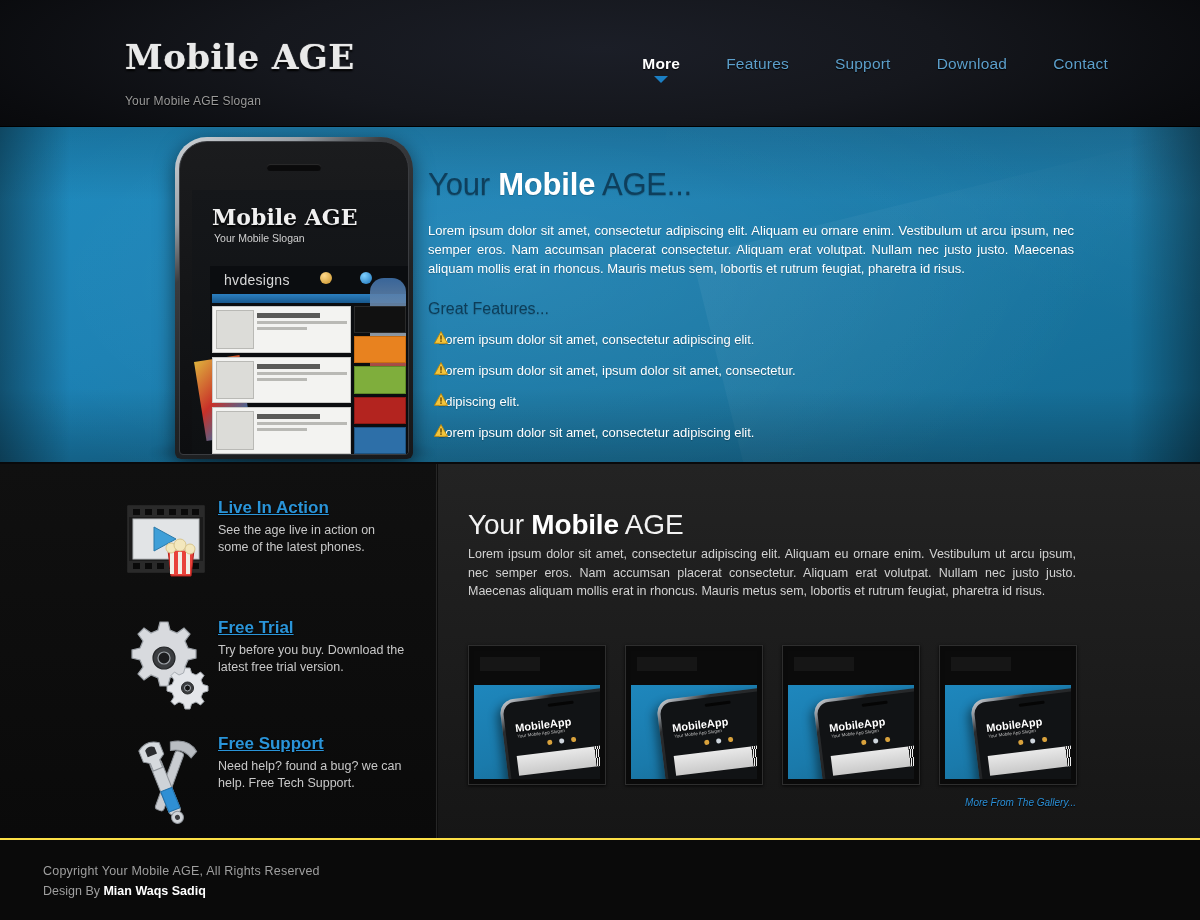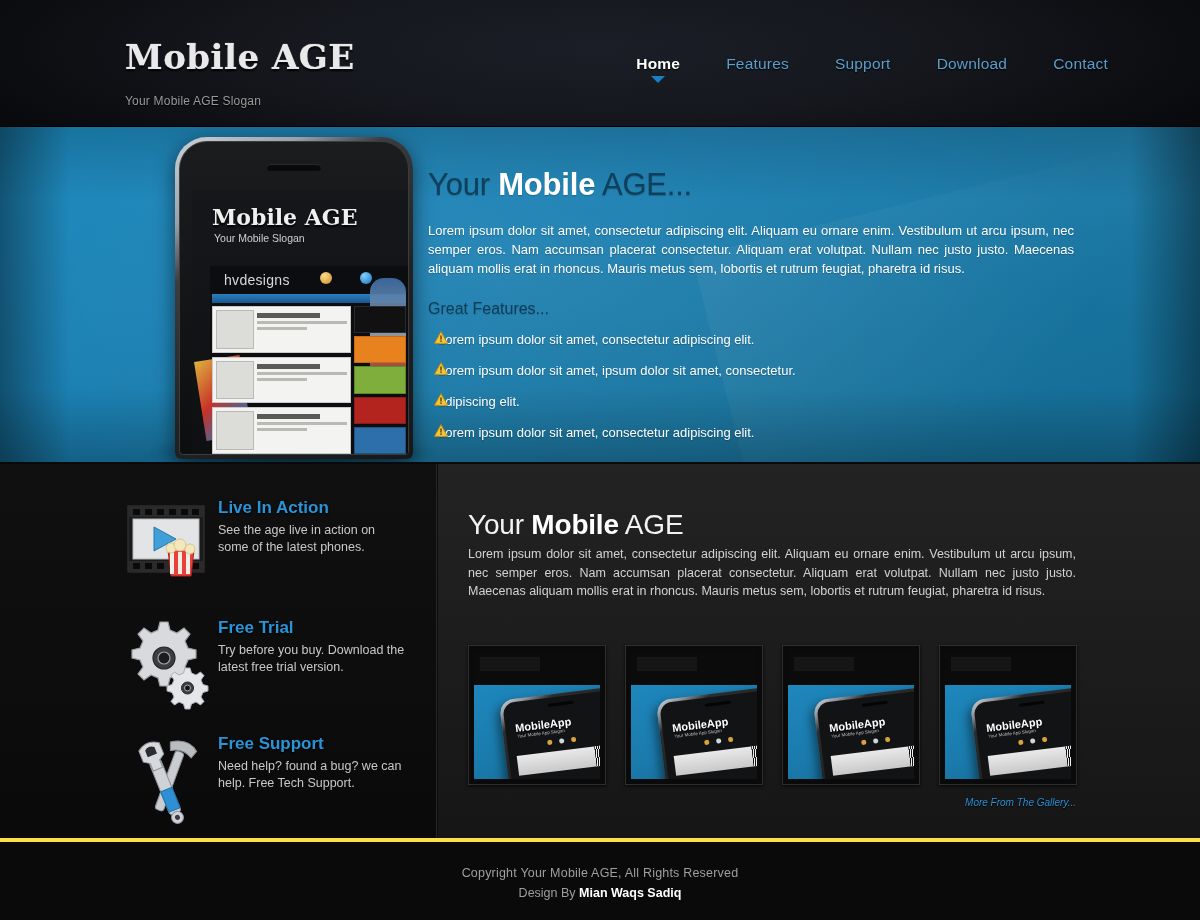--- a/index.html
+++ b/index.html
@@ -205,21 +205,21 @@
     border-right:1px solid #262626;
   }
   #mainpanel {
     position:absolute; left:438px; top:2px; width:762px; height:374px;
     background:linear-gradient(180deg,#232323 0%,#1d1d1d 45%,#161616 100%);
   }
 
   .feature-row { position:absolute; display:flex; align-items:flex-start; }
   .feature-icon { width:96px; height:100px; position:relative; flex:none; }
   .feature-text { padding-top:6px; }
-  .feature-h { font-size:17px; font-weight:bold; color:#2a94d8; text-shadow:0 1px 2px #000; }
+  .feature-h { font-size:17px; font-weight:bold; color:#2a94d8; text-shadow:0 1px 2px #000;text-decoration:underline; }
   .feature-d { margin-top:4px; font-size:12.5px; line-height:17px; color:#c8c8c8; width:190px; }
 
   .mp-h1 {
     position:absolute; left:468px; top:509px; font-size:28px; font-weight:normal;
     color:#f2f2f2; letter-spacing:-0.2px;
   }
   .mp-h1 b { font-weight:bold; color:#ffffff; }
   .mp-p {
     position:absolute; left:468px; top:545px; width:608px;
     font-size:12.5px; line-height:18.5px; color:#d2d2d2; text-align:justify;
@@ -277,41 +277,41 @@
   #gallery-link {
     position:absolute; right:124px; top:797px;
     font-size:10px; font-style:italic; color:#2b8fd6;
     text-decoration:none; cursor:pointer;
     text-shadow:0 1px 1px #000;
   }
 
   
   #footer {
     position:absolute; left:0; top:838px; width:1200px; height:82px;
-    background:#0a0a0a; border-top:4px solid #fde047;
-    text-align:center; padding-top:24px;
+    background:#0a0a0a; border-top:2px solid #fde047;
+    text-align:left; padding-top:24px;padding-left:43px;
   }
   .foot-l1 { font-size:12.5px; color:#9f9f9f; letter-spacing:.2px; }
   .foot-l2 { margin-top:6px; font-size:12.5px; color:#9f9f9f; }
   .foot-l2 b { color:#ffffff; font-weight:bold; }
 </style>
 </head>
 <body>
 
 <div id="page">
 
   <div id="header">
     <div id="logo-block">
       <div class="logo-title">Mobile AGE</div>
       <div class="logo-slogan">Your Mobile AGE Slogan</div>
     </div>
 
     <nav id="mainnav">
       <a class="nav-item active">
-        <span>Home</span>
+        <span>More</span>
         <span class="nav-caret"></span>
       </a>
       <a class="nav-item">Features</a>
       <a class="nav-item">Support</a>
       <a class="nav-item">Download</a>
       <a class="nav-item">Contact</a>
     </nav>
   </div>
 
   <div id="hero">

